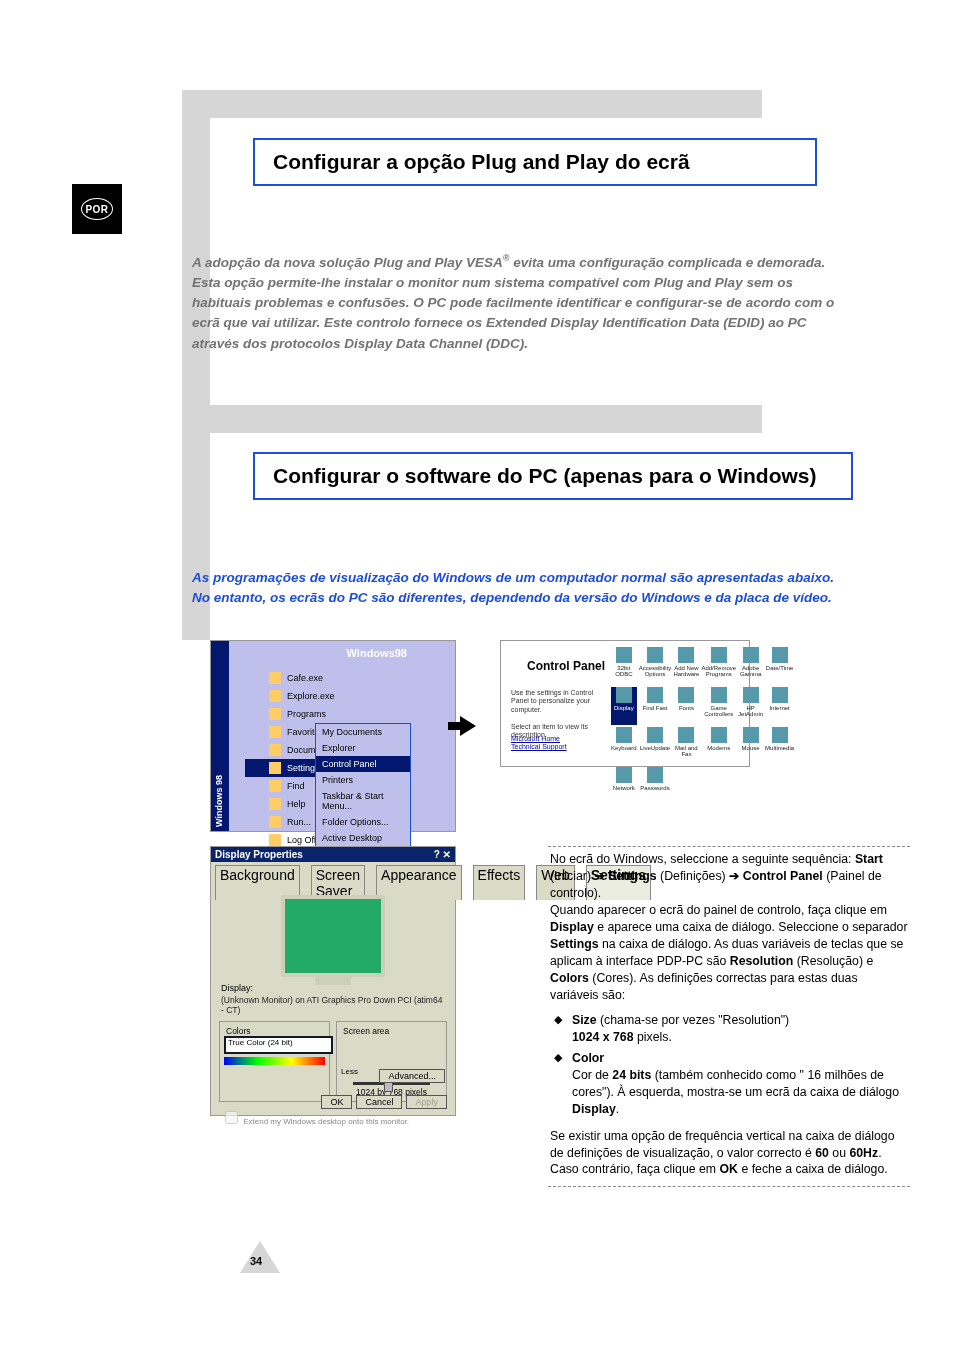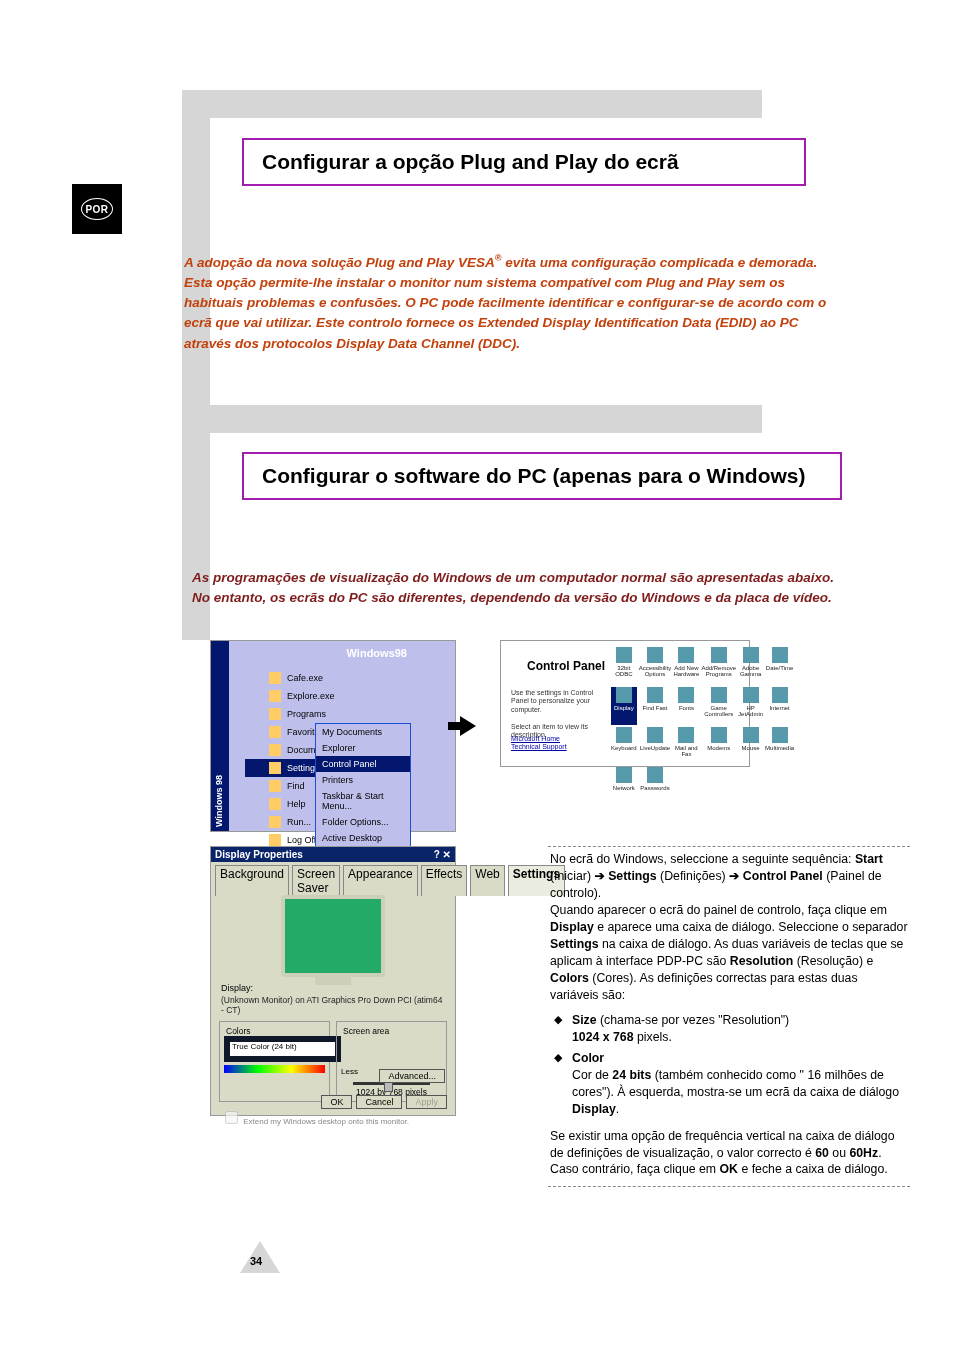--- a/index.html
+++ b/index.html
@@ -59,51 +59,51 @@
     height: 20px;
     display: flex;
     align-items: center;
     justify-content: center;
     font-size: 10px;
     letter-spacing: 0.5px;
     font-weight: bold;
   }
   .heading-box {
     position: absolute;
-    left: 242px;
+    left: 253px;
     background: #fff;
-    border: 2px solid #a21caf;
+    border: 2px solid #1d4ed8;
     padding: 10px 18px;
     font-size: 21px;
     font-weight: bold;
   }
   .heading1 { top: 138px; width: 524px; }
   .heading2 { top: 452px; width: 560px; }
   .intro1 {
     position: absolute;
-    left: 184px;
+    left: 192px;
     top: 252px;
     width: 660px;
     font-size: 13.5px;
     font-style: italic;
     font-weight: bold;
     line-height: 1.5;
-    color: #c2410c;
+    color: #737373;
   }
   .intro1 sup { font-size: 9px; vertical-align: super; }
   .intro2 {
     position: absolute;
     left: 192px;
     top: 568px;
     width: 660px;
     font-size: 13.5px;
     font-style: italic;
     font-weight: bold;
     line-height: 1.5;
-    color: #7f1d1d;
+    color: #1d4ed8;
   }
   
   .shot {
     position: absolute;
     background: #efefef;
     border: 1px solid #999;
   }
   .shot1 { left: 210px; top: 640px; width: 244px; height: 190px; background:#bfbfec; }
   .shot2 { left: 500px; top: 640px; width: 248px; height: 125px; background:#fff; }
   .shot3 { left: 210px; top: 846px; width: 244px; height: 268px; background:#d9dbc7; }
@@ -120,32 +120,32 @@
   
   .shot2 .cp-title { position:absolute; left:26px; top:18px; font-size:12px; font-weight:bold; }
   .shot2 .cp-desc { position:absolute; left:10px; top:48px; width:90px; font-size:7px; color:#333; line-height:1.2;}
   .shot2 .cp-links { position:absolute; left:10px; top:94px; font-size:7px; color:#00a; text-decoration:underline; line-height:1.2;}
   .shot2 .cp-icons { position:absolute; left:110px; top:6px; right:6px; bottom:6px; display:grid; grid-template-columns:repeat(6,1fr); grid-auto-rows:38px; gap:2px;}
   .shot2 .cp-ic { display:flex; flex-direction:column; align-items:center; justify-content:flex-start; font-size:6px; color:#222; text-align:center; gap:2px;}
   .shot2 .cp-ic .g { width:16px; height:16px; background:#59a; }
   .shot2 .cp-ic.sel { background:#03176f; color:#fff;}
   
   .shot3 .titlebar{ background:#0a246a; color:#fff; font-size:10px; padding:2px 4px; font-weight:bold; display:flex; justify-content:space-between;}
-  .shot3 .tabs { background:#d9dbc7; font-size:12px; padding:3px 4px; display:flex; gap:4px;}
+  .shot3 .tabs { background:#d9dbc7; font-size:14px; padding:3px 4px; display:flex; gap:12px;}
   .shot3 .tabs span{ padding:1px 4px; border:1px solid #888; border-bottom:none; background:#d9dbc7; margin-right:-1px;}
   .shot3 .tabs span.act{ background:#eaece0; font-weight:bold;}
   .shot3 .body { position:absolute; left:0; right:0; top:34px; bottom:0;}
   .shot3 .monitor { width:96px; height:74px; background:#2a6; margin:14px auto 4px; border:4px solid #cdcfb8; border-radius:3px; position:relative;}
   .shot3 .monitor::after{ content:""; position:absolute; bottom:-12px; left:30px; width:36px; height:8px; background:#cdcfb8;}
   .shot3 .disp-lab { font-size:9px; padding:2px 10px;}
   .shot3 .disp-val { font-size:8.5px; padding:0 10px 6px; color:#222;}
   .shot3 .groups { display:flex; gap:6px; padding:0 8px;}
   .shot3 .grp { flex:1; border:1px solid #999; padding:4px; font-size:8.5px;}
   .shot3 .grp .gt{ font-size:8.5px; margin-top:-10px; background:#d9dbc7; display:inline-block; padding:0 2px;}
-  .shot3 .select { width:100%; height:14px; background:#fff; border:6px solid #0f172a; font-size:8px; padding:0 2px; overflow:hidden;}
+  .shot3 .select { width:100%; height:14px; background:#fff; border:2px solid #0f172a; font-size:8px; padding:0 2px; overflow:hidden;}
   .shot3 .slider { height:3px; background:#333; margin:6px 12px 2px; position:relative;}
   .shot3 .slider::before{content:""; position:absolute; left:40%; top:-4px; width:7px; height:12px; background:#bbb; border:1px solid #555;}
   .shot3 .sl-labels{ display:flex; justify-content:space-between; font-size:8px;margin-top:31px;}
   .shot3 .res-val{ text-align:center; font-size:8.5px; margin-top:2px;}
   .shot3 .ext { font-size:8px; color:#888; padding:6px 10px 2px;}
   .shot3 .ext input{margin-right:3px;}
   .shot3 .btns { position:absolute; bottom:6px; right:8px; display:flex; gap:4px;}
   .shot3 .btns button, .shot3 .adv{ font-size:9px; padding:1px 8px; background:#d9dbc7; border:1px solid #555;}
   .shot3 .adv{ position:absolute; right:10px; bottom:32px;}
   .arrow {

